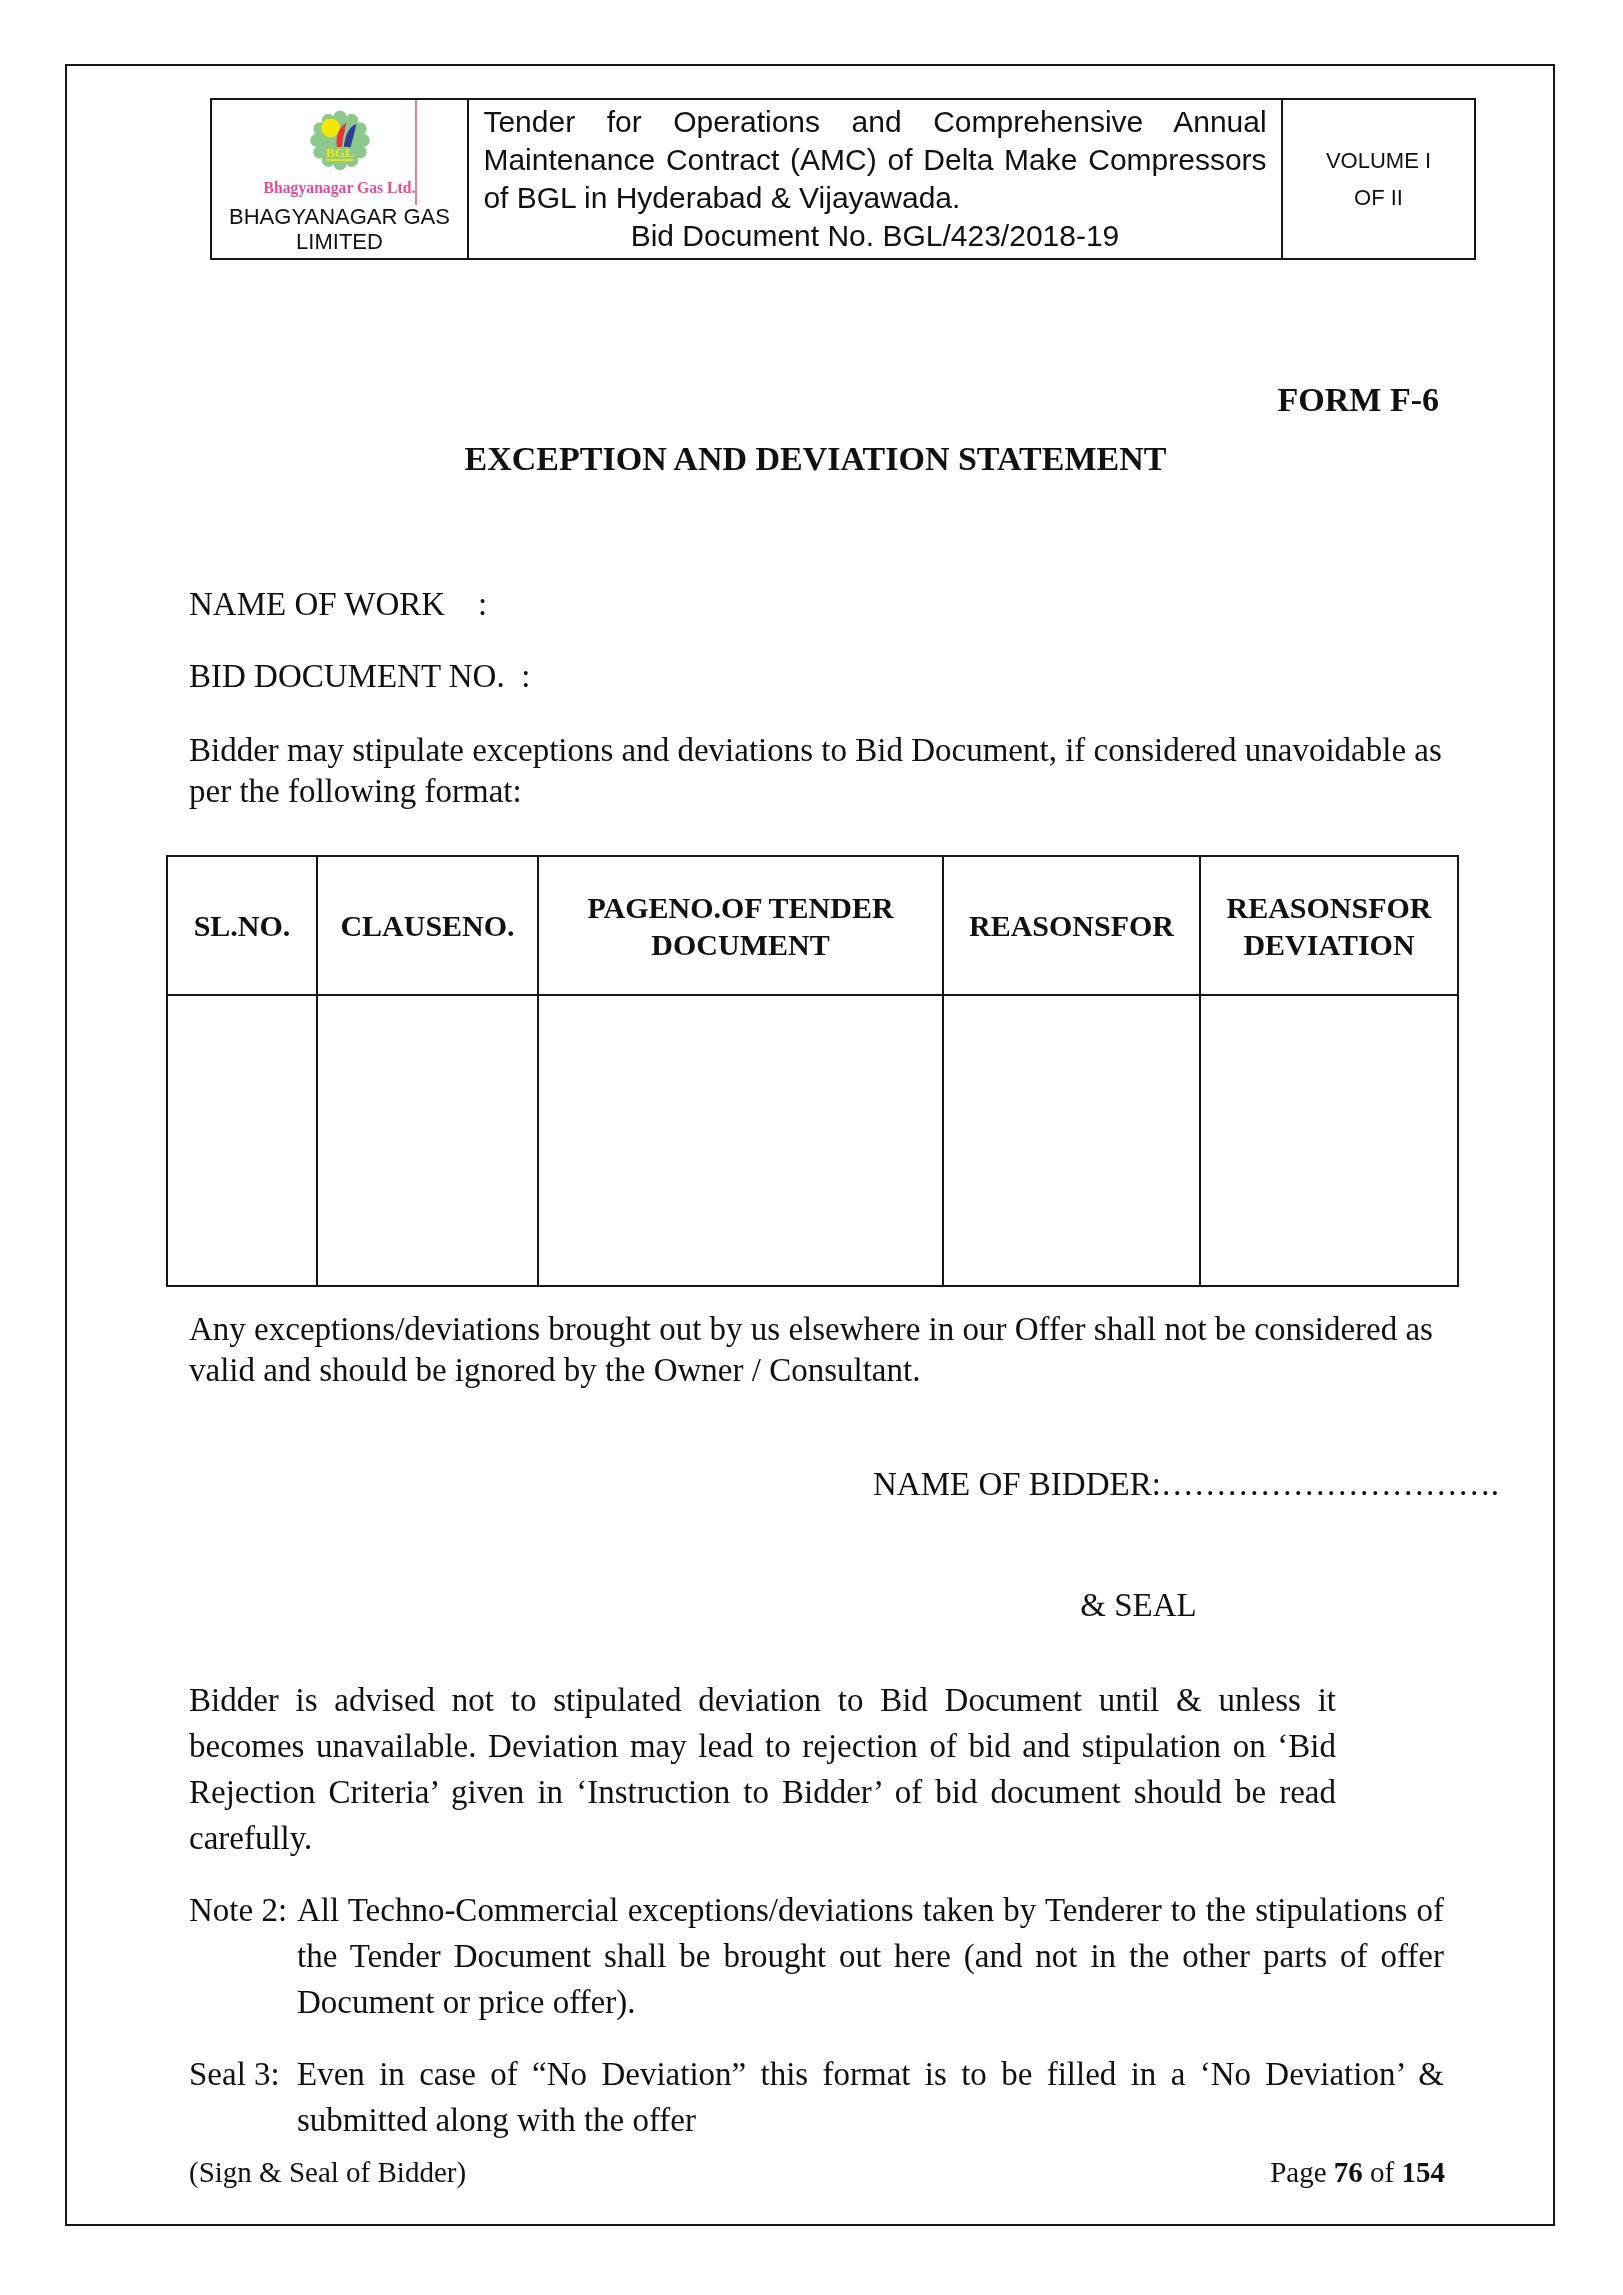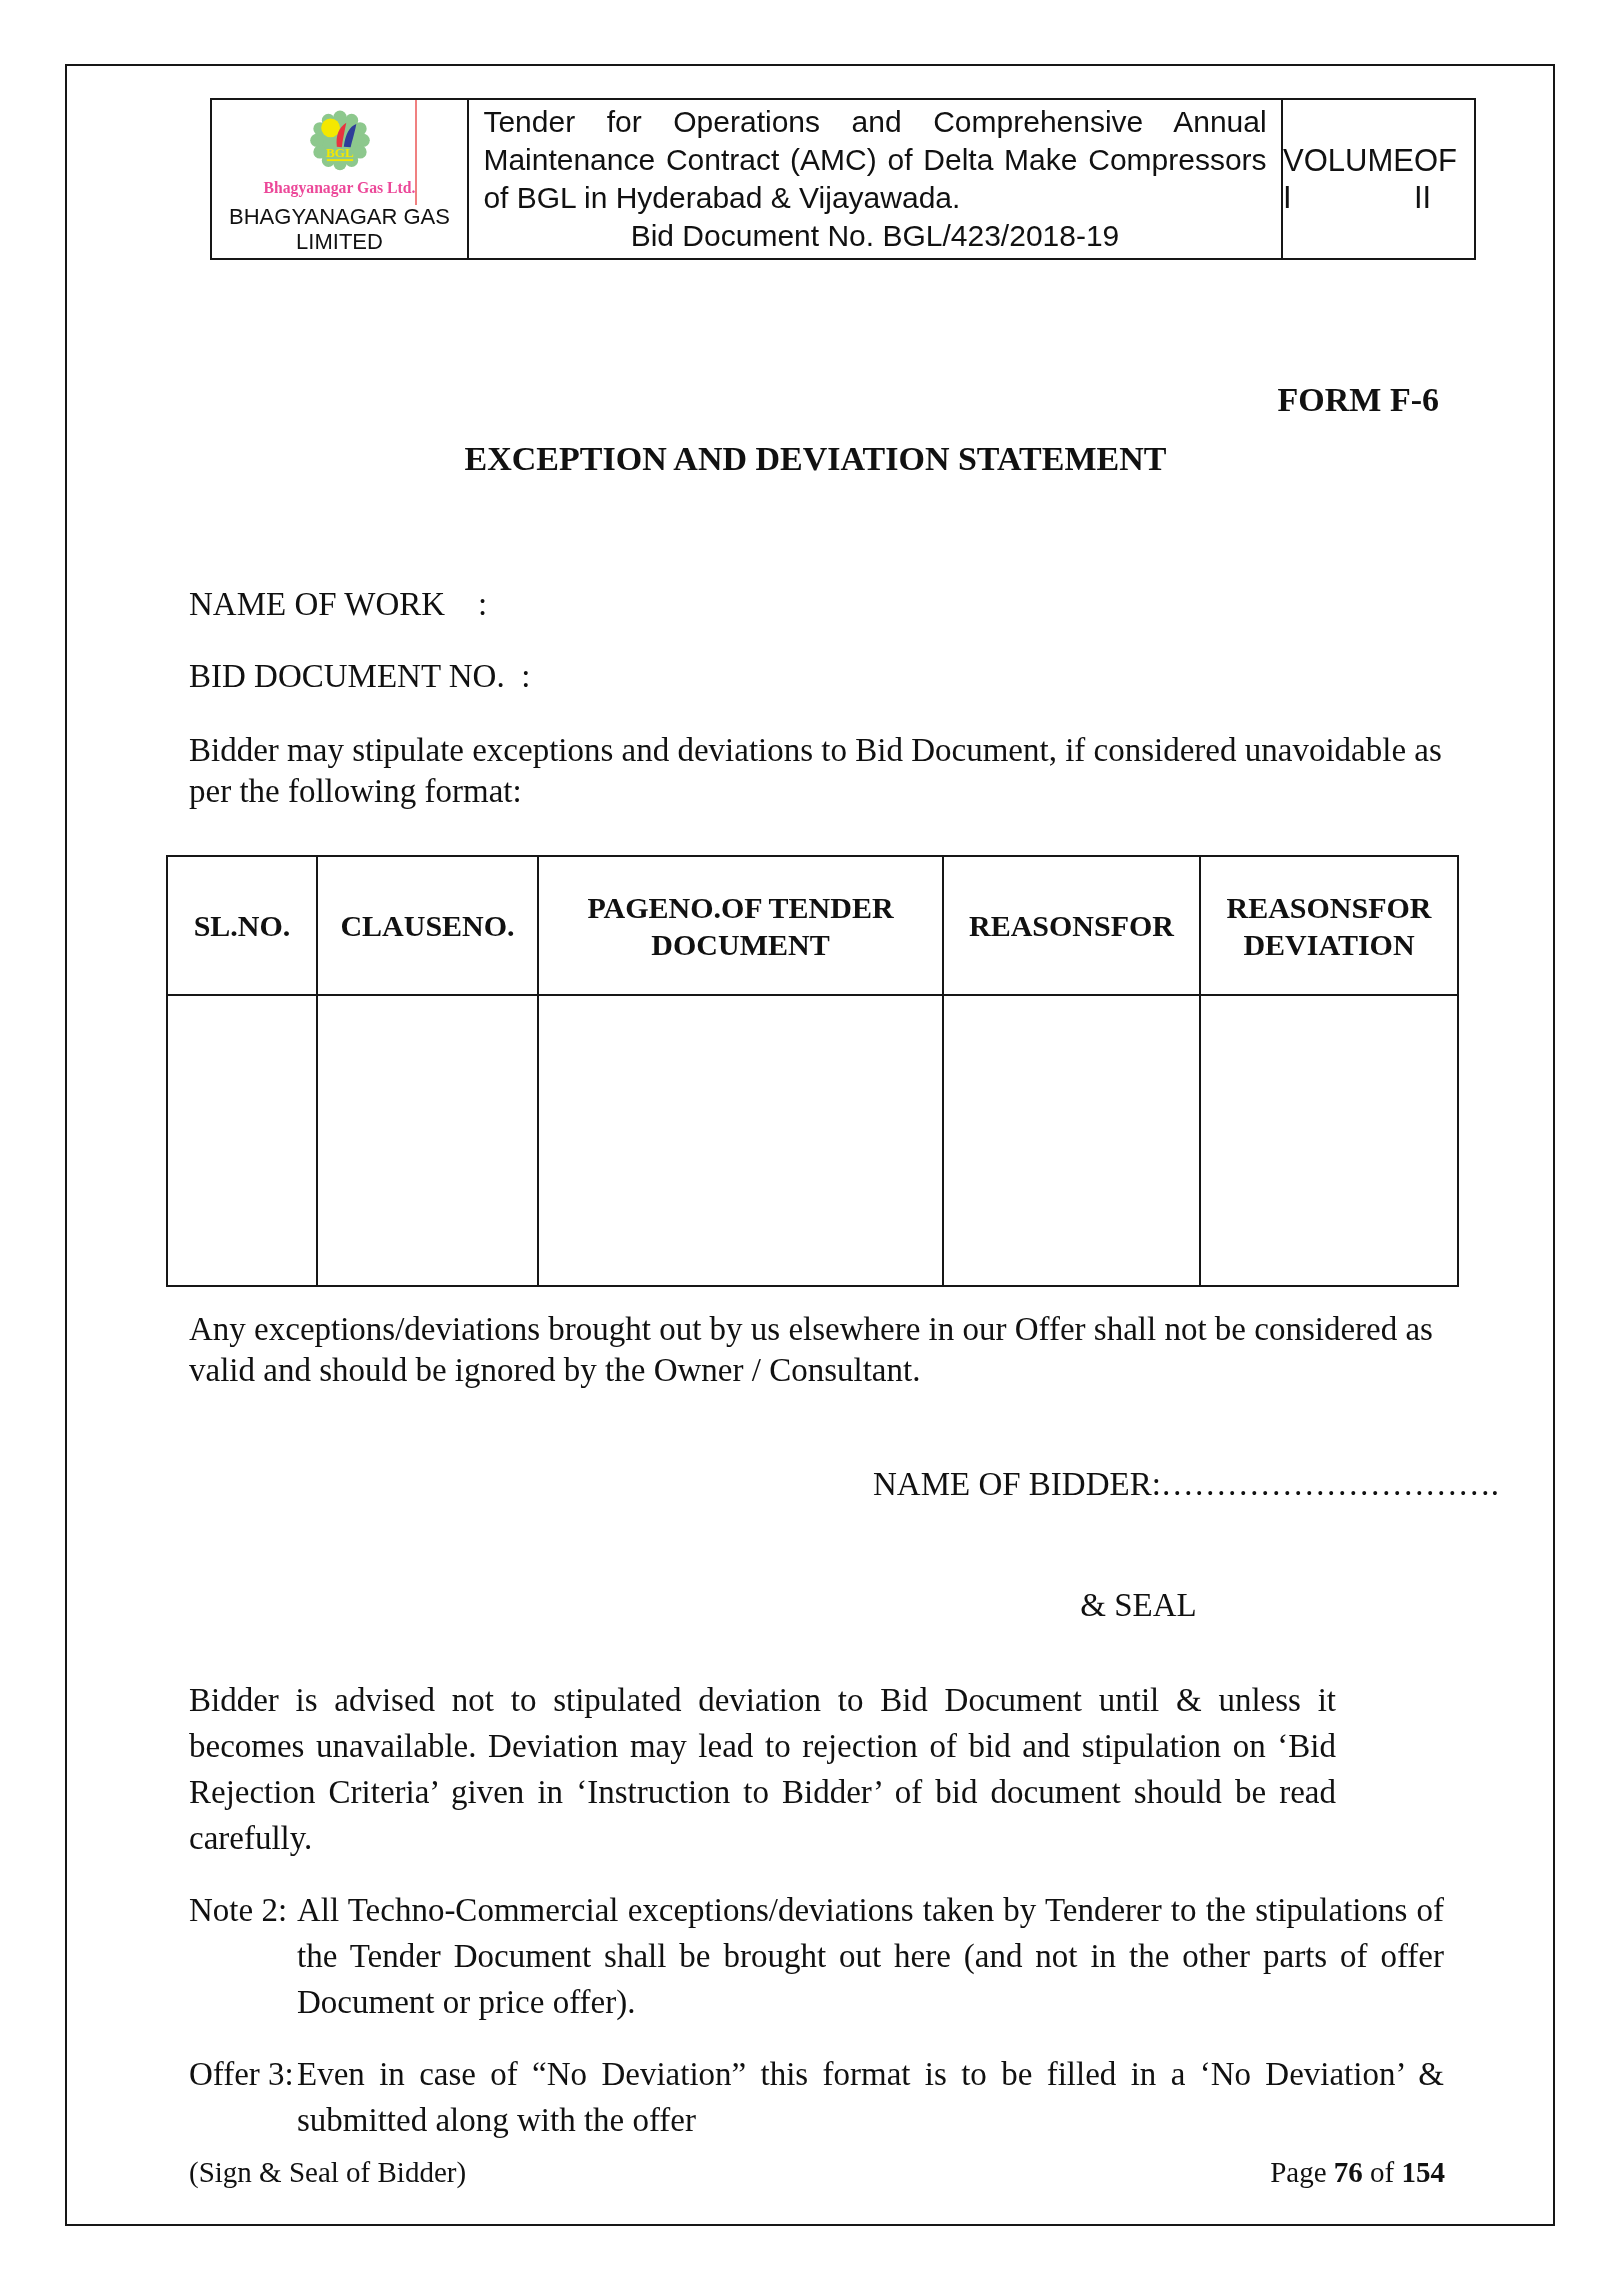--- a/index.html
+++ b/index.html
@@ -35,24 +35,24 @@
   }
   .title-cell{
     flex:1;border-right:2.6px solid #161616;
     font-family:"Liberation Sans","DejaVu Sans",sans-serif;
     font-size:30px;line-height:38px;
     padding:3.3px 14.4px 0 14.4px;
   }
   .title-main{text-align:justify;}
   .title-sub{text-align:center;}
   .volume-cell{
-    width:191px;display:flex;flex-direction:row;
+    width:191px;display:flex;flex-direction:column;
     align-items:center;justify-content:center;
     font-family:"Liberation Sans","DejaVu Sans",sans-serif;
-    font-size:31px;line-height:37px;
+    font-size:22px;line-height:37px;
   }
   
   .form-no{
     position:absolute;left:0;top:315px;width:1372px;
     text-align:right;font-weight:bold;font-size:34px;
   }
   .form-title{
     position:absolute;left:122px;top:374px;width:1253px;
     text-align:center;font-weight:bold;font-size:34px;
   }
@@ -191,21 +191,21 @@
 
     <div class="notes">
       <div class="note">
         <div class="note-text">Bidder is advised not to stipulated deviation to Bid Document until &amp; unless it becomes unavailable. Deviation may lead to rejection of bid and stipulation on ‘Bid Rejection Criteria’ given in ‘Instruction to Bidder’ of bid document should be read carefully.</div>
       </div>
       <div class="note">
         <div class="note-label">Note 2:</div>
         <div class="note-text">All Techno-Commercial exceptions/deviations taken by Tenderer to the stipulations of the Tender Document shall be brought out here (and not in the other parts of offer Document or price offer).</div>
       </div>
       <div class="note">
-        <div class="note-label">Offer 3:</div>
+        <div class="note-label">Seal 3:</div>
         <div class="note-text">Even in case of “No Deviation” this format is to be filled in a ‘No Deviation’ &amp; submitted along with the offer</div>
       </div>
     </div>
 
     <div class="footer">
       <div>(Sign &amp; Seal of Bidder)</div>
       <div class="pg">
         <span>Page</span>
         <b>76</b>
         <span>of</span>

